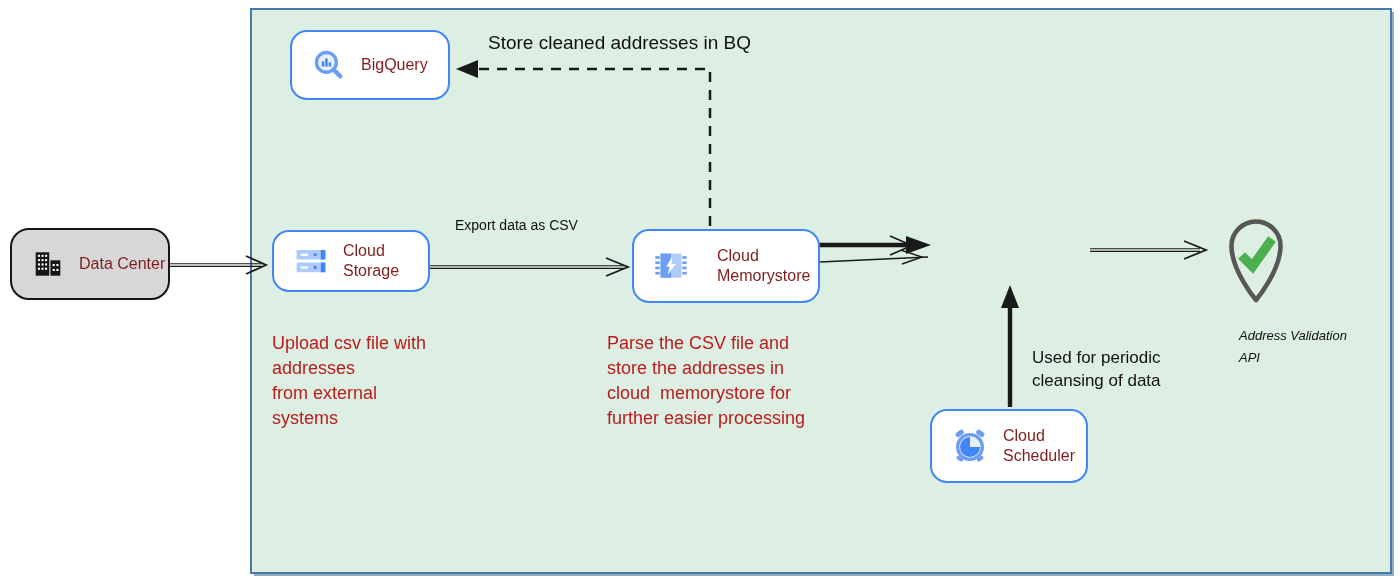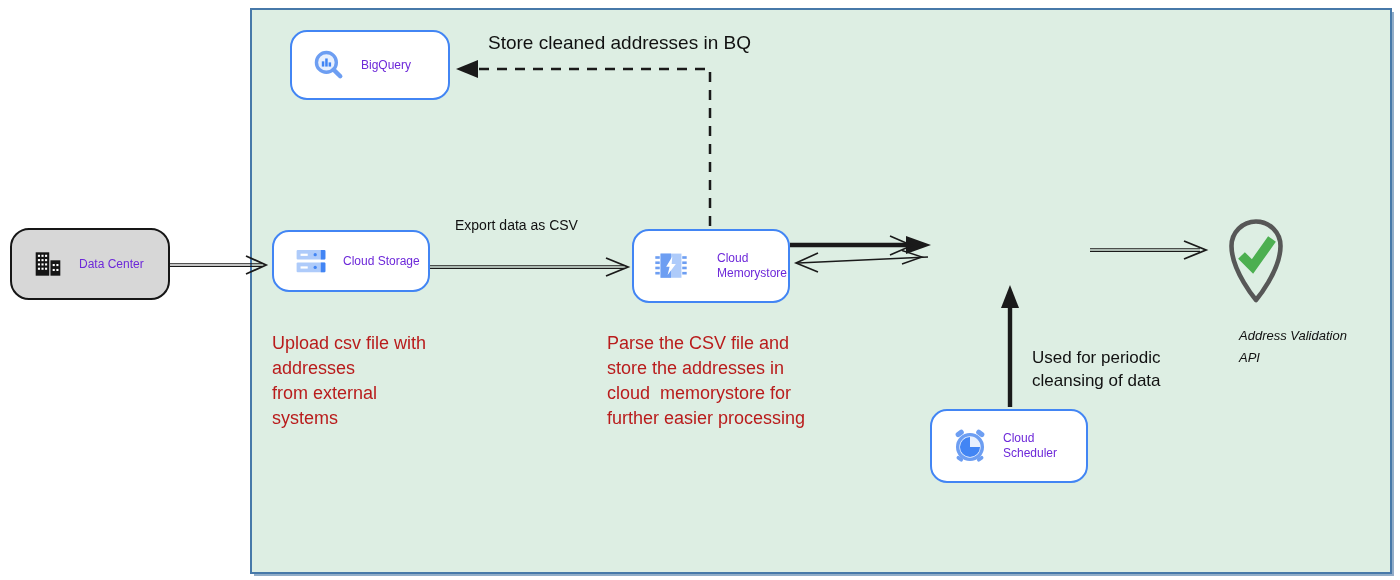--- a/index.html
+++ b/index.html
@@ -11,26 +11,26 @@
     border:2px solid var(--boundary-border,#4779a9);
     box-shadow:3px 3px 0 -1px rgba(54,105,154,.55);}
 
   .edges{position:absolute;left:0;top:0;width:1400px;height:580px;}
   .ed{stroke:var(--arrow-black,#1a1a1a);fill:none;}
   .edf{fill:var(--arrow-black,#1a1a1a);stroke:none;}
 
   .node{position:absolute;display:flex;align-items:center;gap:15px;padding-left:20px;
     box-sizing:border-box;background:var(--node-fill,#fff);
     border:2px solid var(--node-border,#4285f4);border-radius:17px;}
-  .nlabel{font-size:12px;line-height:1.25;color:#6d28d9;}
+  .nlabel{font-size:16px;line-height:1.25;color:#7f1d1d;}
   .pre{white-space:pre-wrap;}
 
   .n-bigquery{left:290px;top:30px;width:160px;height:70px;}
   .n-storage{left:272px;top:230px;width:158px;height:62px;}
-  .n-memorystore{left:632px;top:229px;width:158px;height:74px;gap:29px;}
+  .n-memorystore{left:632px;top:229px;width:188px;height:74px;gap:29px;}
   .n-run{left:931px;top:210px;width:159px;height:71px;}
   .n-scheduler{left:930px;top:409px;width:158px;height:74px;}
   .n-dc{left:10px;top:228px;width:160px;height:72px;background:var(--datacenter-fill,#d7d7d7);
     border:2.5px solid var(--datacenter-border,#161616);border-radius:19px;}
 
   .nicon{flex:0 0 auto;}
 
   
   .fb{fill:var(--icon-blue,#4285f4);} .fm{fill:var(--icon-blue-mid,#6d9ef2);}
   .fl{fill:var(--icon-blue-light,#aecbfa);}

